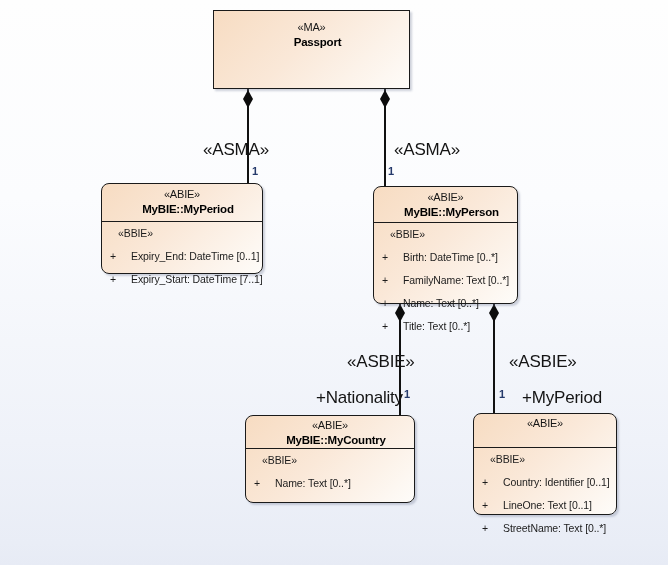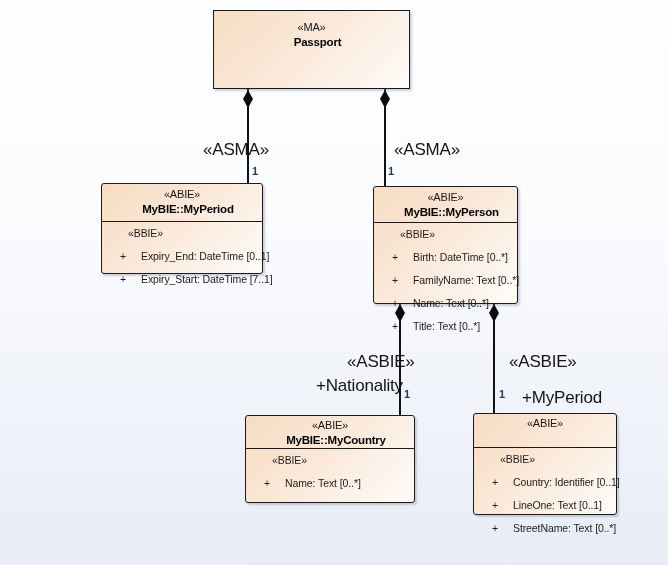--- a/index.html
+++ b/index.html
@@ -4,30 +4,30 @@
 <style>
   html,body{margin:0;padding:0;}
   body{font-family:"Liberation Sans",sans-serif;}
   #canvas{
     position:relative;width:668px;height:565px;overflow:hidden;
     background:linear-gradient(to bottom,#fefefe 0%,#fbfcfe 35%,#eff2f9 78%,#e9edf6 96%,#e7ebf5 100%);
   }
   
   .node{
     position:absolute;box-sizing:border-box;
-    border:1.4px solid #1a1a1a;border-radius:3px;
+    border:1.4px solid #1a1a1a;border-radius:8px;
     background:linear-gradient(135deg,#f7dcc2 0%,#fae8d8 45%,#fefcf9 100%);
     box-shadow:2px 2px 2px rgba(120,130,155,0.35);
     color:#1a1a1a;
   }
   .hdr{box-sizing:border-box;text-align:center;border-bottom:1.3px solid #1a1a1a;padding-top:3px;}
   .hdr.noline{border-bottom:none;}
   .stereo{font-size:11px;line-height:15px;color:#161616;letter-spacing:-0.2px;}
   .cname{font-size:11.5px;line-height:15px;font-weight:bold;color:#000;letter-spacing:-0.2px;padding-left:12px;}
-  .attrs{padding:4px 2px 0 18px;font-size:10.5px;color:#1c1c1c;letter-spacing:-0.1px;}
+  .attrs{padding:4px 2px 0 8px;font-size:10.5px;color:#1c1c1c;letter-spacing:-0.1px;}
   .attr-st{padding-left:8px;height:15px;line-height:15px;font-size:10.5px;}
   .attr-row{height:15px;line-height:15px;white-space:nowrap;margin-top:8px;}
   .attr-vis{display:inline-block;width:21px;}
   .n0{left:213px;top:10px;width:197px;height:79px;border-radius:0;}
   .n0 .hdr{height:100%;padding-top:9px;}
   .n1{left:101px;top:183px;width:162px;height:91px;}
   .n1 .hdr{height:37.5px;}
   .n2{left:373px;top:186px;width:145px;height:118px;}
   .n2 .hdr{height:35.5px;}
   .n3{left:245px;top:415px;width:170px;height:88px;}
@@ -47,21 +47,21 @@
   .d2{left:395px;top:304px;}
   .d3{left:489px;top:304px;}
   .conn-label{position:absolute;font-size:17px;color:#141414;white-space:nowrap;letter-spacing:-0.2px;}
   .mult{color:#253a6b;font-weight:bold;font-size:11px;}
   .st0{left:203px;top:140px;}
   .st1{left:394px;top:140px;}
   .m0{left:252px;top:165px;}
   .m1{left:388px;top:165px;}
   .st2{left:347px;top:352px;}
   .st3{left:509px;top:352px;}
-  .r2{left:316px;top:376px;}
+  .r2{left:316px;top:388px;}
   .m2{left:404px;top:388px;}
   .m3{left:499px;top:388px;}
   .r3{left:522px;top:388px;}
 </style>
 </head>
 <body>
 
 <div id="canvas">
 
   <div class="vline l0"></div>

